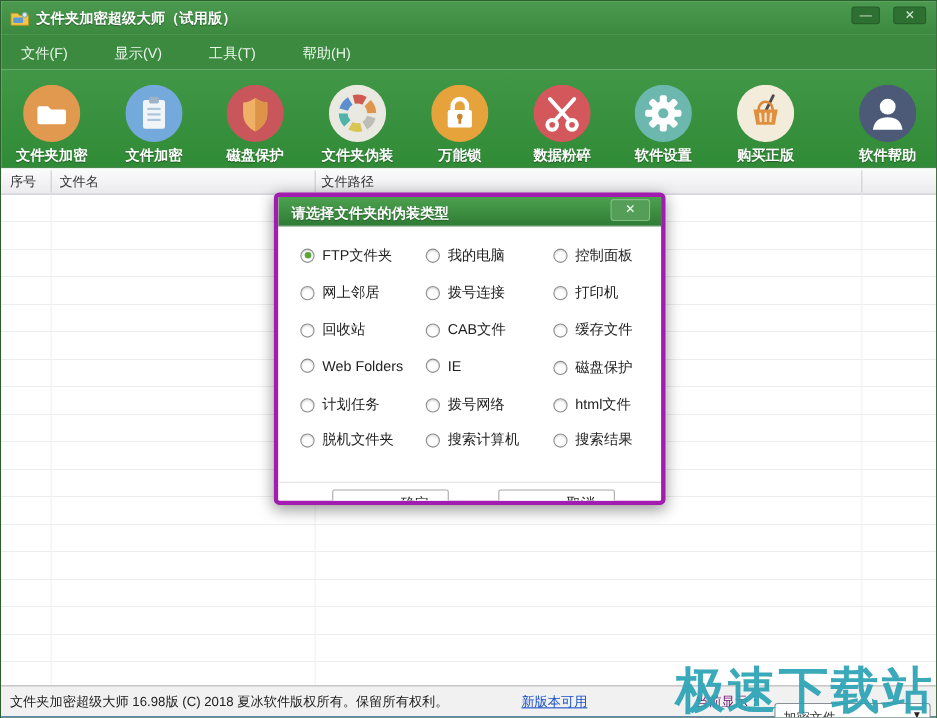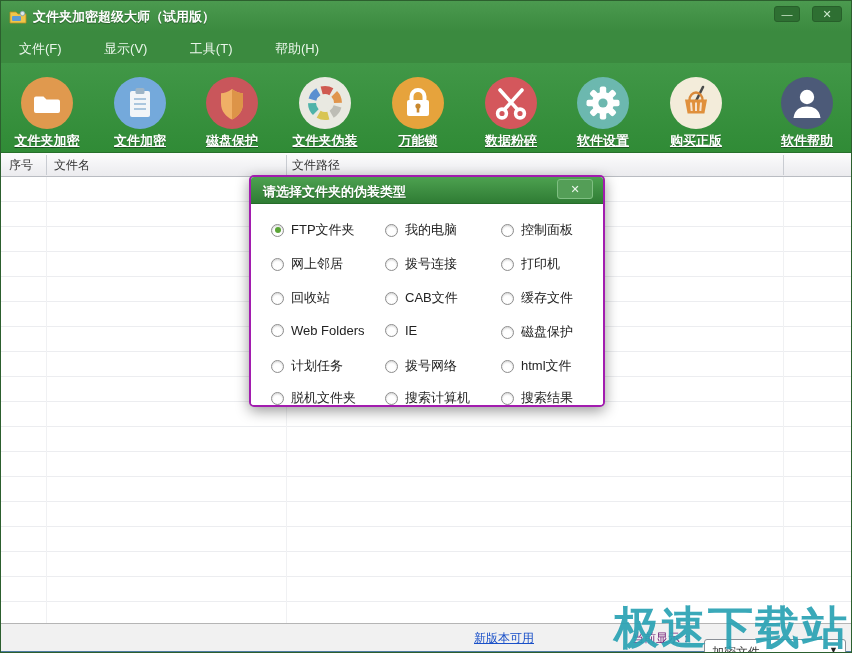--- a/index.html
+++ b/index.html
@@ -15,21 +15,21 @@
   #btn-close{left:811px;width:30px;}
 
   #menubar{position:absolute;left:0;top:30px;width:100%;height:32px;background:#3b8a3f;}
   .menu-item{display:inline-block;margin-top:7px;color:#eaf6ea;font-size:13px;padding:2px 6px;}
   .menu-item:first-child{margin-left:12px;}
   .menu-item + .menu-item{margin-left:26px;}
 
   #toolbar{position:absolute;left:0;top:62px;width:100%;height:90px;background:linear-gradient(#419747,#308b36);border-bottom:1px solid #27702b;}
   .tb-item{position:absolute;top:0;width:90px;height:90px;text-align:center;}
   .tb-icon{position:absolute;left:19px;top:14px;width:52px;height:52px;}
-  .tb-label{position:absolute;left:0;top:69px;width:90px;color:#fff;font-size:13px;font-weight:bold;text-shadow:0 1px 1px rgba(0,0,0,.35);white-space:nowrap;text-decoration:underline;}
+  .tb-label{position:absolute;left:0;top:69px;width:90px;color:#fff;font-size:13px;font-weight:bold;text-shadow:0 1px 1px rgba(0,0,0,.35);white-space:nowrap;}
 
   
   #list-header{position:absolute;left:0;top:152px;width:100%;height:24px;background:linear-gradient(#fcfcfd,#ebebee);border-bottom:1px solid #b9bcc2;}
   .col-label{position:absolute;top:4px;font-size:12px;color:#333;}
   .col-sep{position:absolute;top:2px;width:1px;height:20px;background:#c9ccd2;}
   #list-area{position:absolute;left:0;top:176px;width:100%;height:446px;
     background:repeating-linear-gradient(to bottom,#ffffff 0px,#ffffff 24px,#ecedf0 24px,#ecedf0 25px);}
   .v-line{position:absolute;top:0;width:1px;height:100%;background:#f0f1f3;}
 
   
@@ -38,21 +38,21 @@
   #update-link{position:absolute;left:473px;top:6px;font-size:12px;color:#1a50c8;text-decoration:underline;cursor:pointer;}
   #display-label{position:absolute;left:631px;top:6px;font-size:12px;color:#701a75;}
   #display-select{position:absolute;left:703px;top:2px;width:142px;height:23px;background:#fff;border:1px solid #8a8f96;border-radius:3px;margin-top:13px;}
   #display-select .sel-text{position:absolute;left:7px;top:4px;font-size:12px;color:#333;}
   #display-select .sel-arrow{position:absolute;right:7px;top:5px;font-size:9px;color:#222;}
 
   
   #watermark{position:absolute;right:2px;top:597px;z-index:80;font-size:45px;font-weight:bold;letter-spacing:2px;color:#2aa2b4;opacity:.92;white-space:nowrap;}
 
   
-  #dialog{position:absolute;left:248px;top:174px;width:356px;height:232px;z-index:50;background:#fff;border:2px solid #a21caf;border-radius:5px;box-shadow:0 4px 14px rgba(0,0,0,.4);overflow:hidden;}
+  #dialog{position:absolute;left:248px;top:174px;width:356px;height:284px;z-index:50;background:#fff;border:4px solid #a21caf;border-radius:5px;box-shadow:0 4px 14px rgba(0,0,0,.4);overflow:hidden;}
   #dialog-titlebar{position:absolute;left:0;top:0;width:100%;height:27px;background:linear-gradient(#4da150,#2f7c34);border-bottom:1px solid #266c2a;}
   #dialog-title{position:absolute;left:12px;top:6px;color:#fff;font-size:13px;font-weight:bold;text-shadow:0 1px 1px rgba(0,0,0,.3);}
   #dialog-close{position:absolute;right:10px;top:2px;width:36px;height:20px;background:#549e57;border:1px solid #7fbf82;border-radius:3px;color:#eef8ee;font-size:11px;line-height:18px;text-align:center;}
   #dialog-body{position:absolute;left:0;top:27px;width:100%;height:277px;background:#fff;}
   .opt-row{position:absolute;left:0;width:100%;height:18px;}
   .opt{position:absolute;display:flex;align-items:center;cursor:default;}
   .opt .radio{width:13px;height:13px;border:1px solid #8d8d8d;border-radius:50%;background:#fff;box-shadow:inset 0 1px 2px rgba(0,0,0,.18);position:relative;flex:none;}
   .opt .radio.selected::after{content:"";position:absolute;left:2.5px;top:2.5px;width:6px;height:6px;border-radius:50%;background:#5ba437;}
   .opt-label{margin-left:7px;font-size:13px;color:#222;white-space:nowrap;}
   #dialog-divider{position:absolute;left:0;top:232px;width:100%;height:1px;background:#e2e2e2;}
@@ -327,20 +327,21 @@
           </div>
       </div>
 
       <div id="dialog-divider"></div>
       <div class="dlg-btn" id="btn-ok">确定</div>
       <div class="dlg-btn" id="btn-cancel">取消</div>
     </div>
   </div>
 
   <div id="statusbar">
+    <span id="copyright">文件夹加密超级大师 16.98版 (C) 2018  夏冰软件版权所有。保留所有权利。</span>
     <span id="update-link">新版本可用</span>
     <span id="display-label">当前显示：</span>
     <span id="display-select">
       <span class="sel-text">加密文件</span>
       <span class="sel-arrow">▼</span>
     </span>
   </div>
 
   <div id="watermark">极速下载站</div>
 

